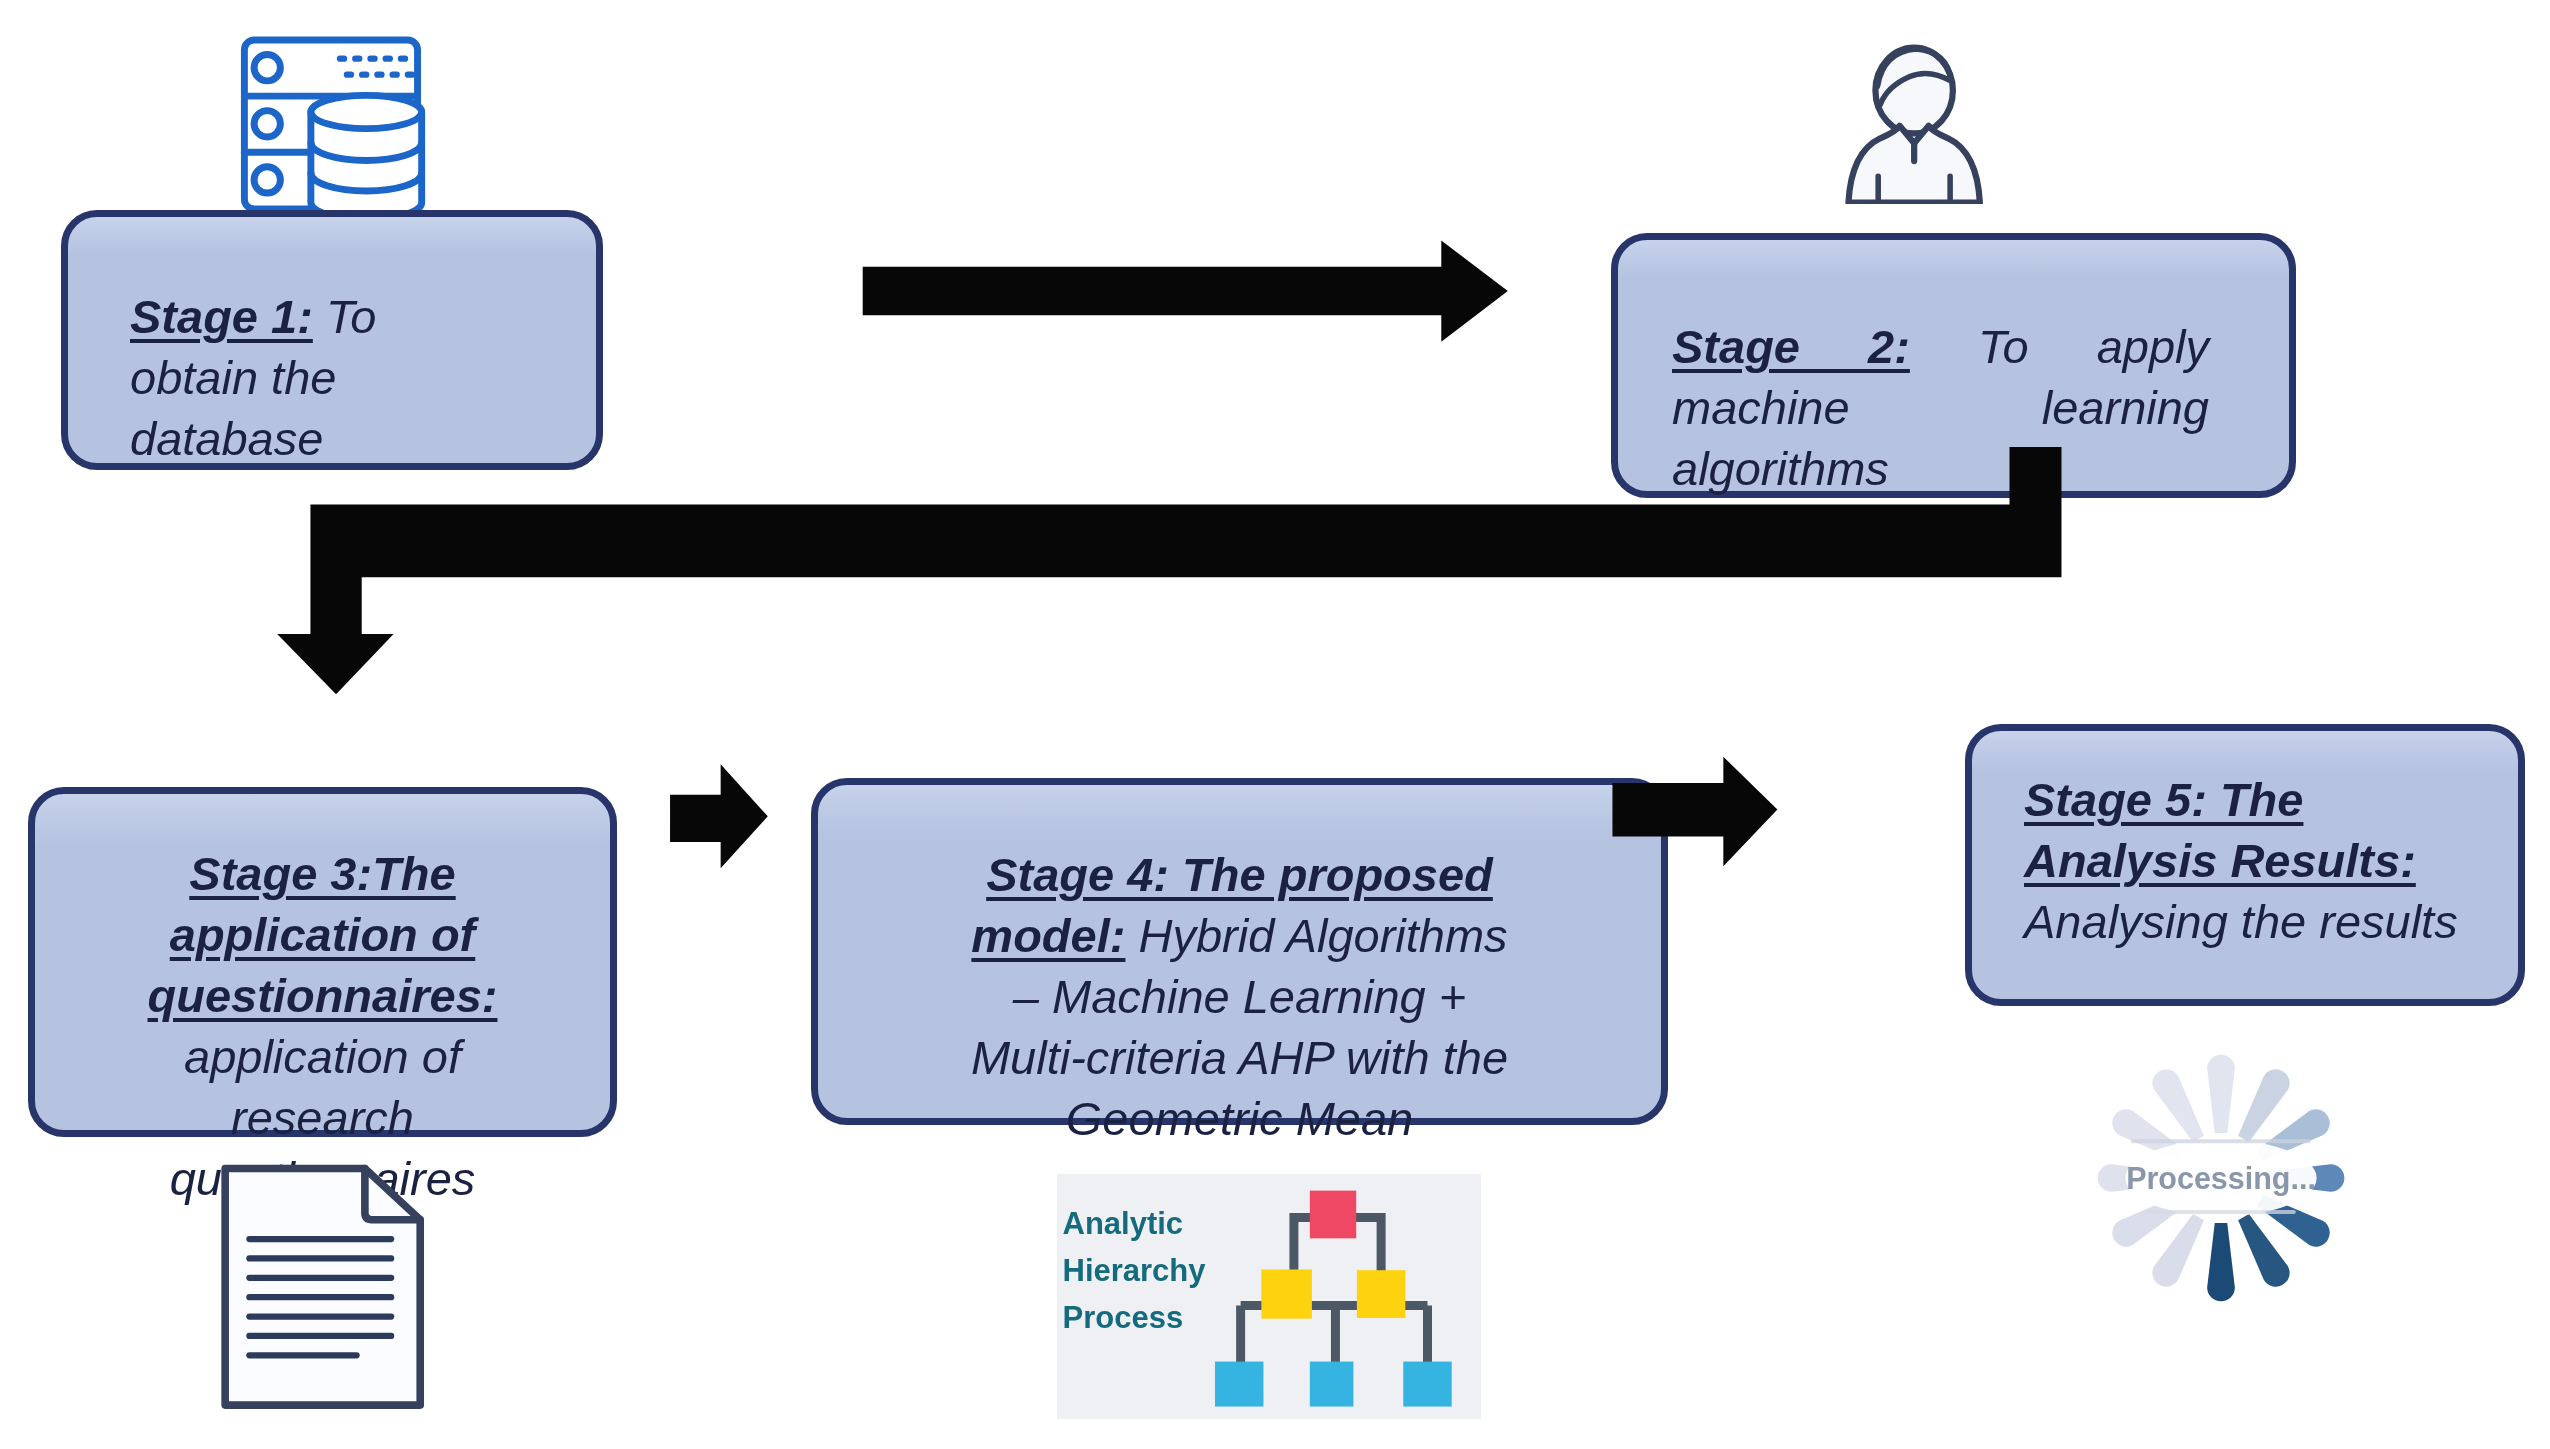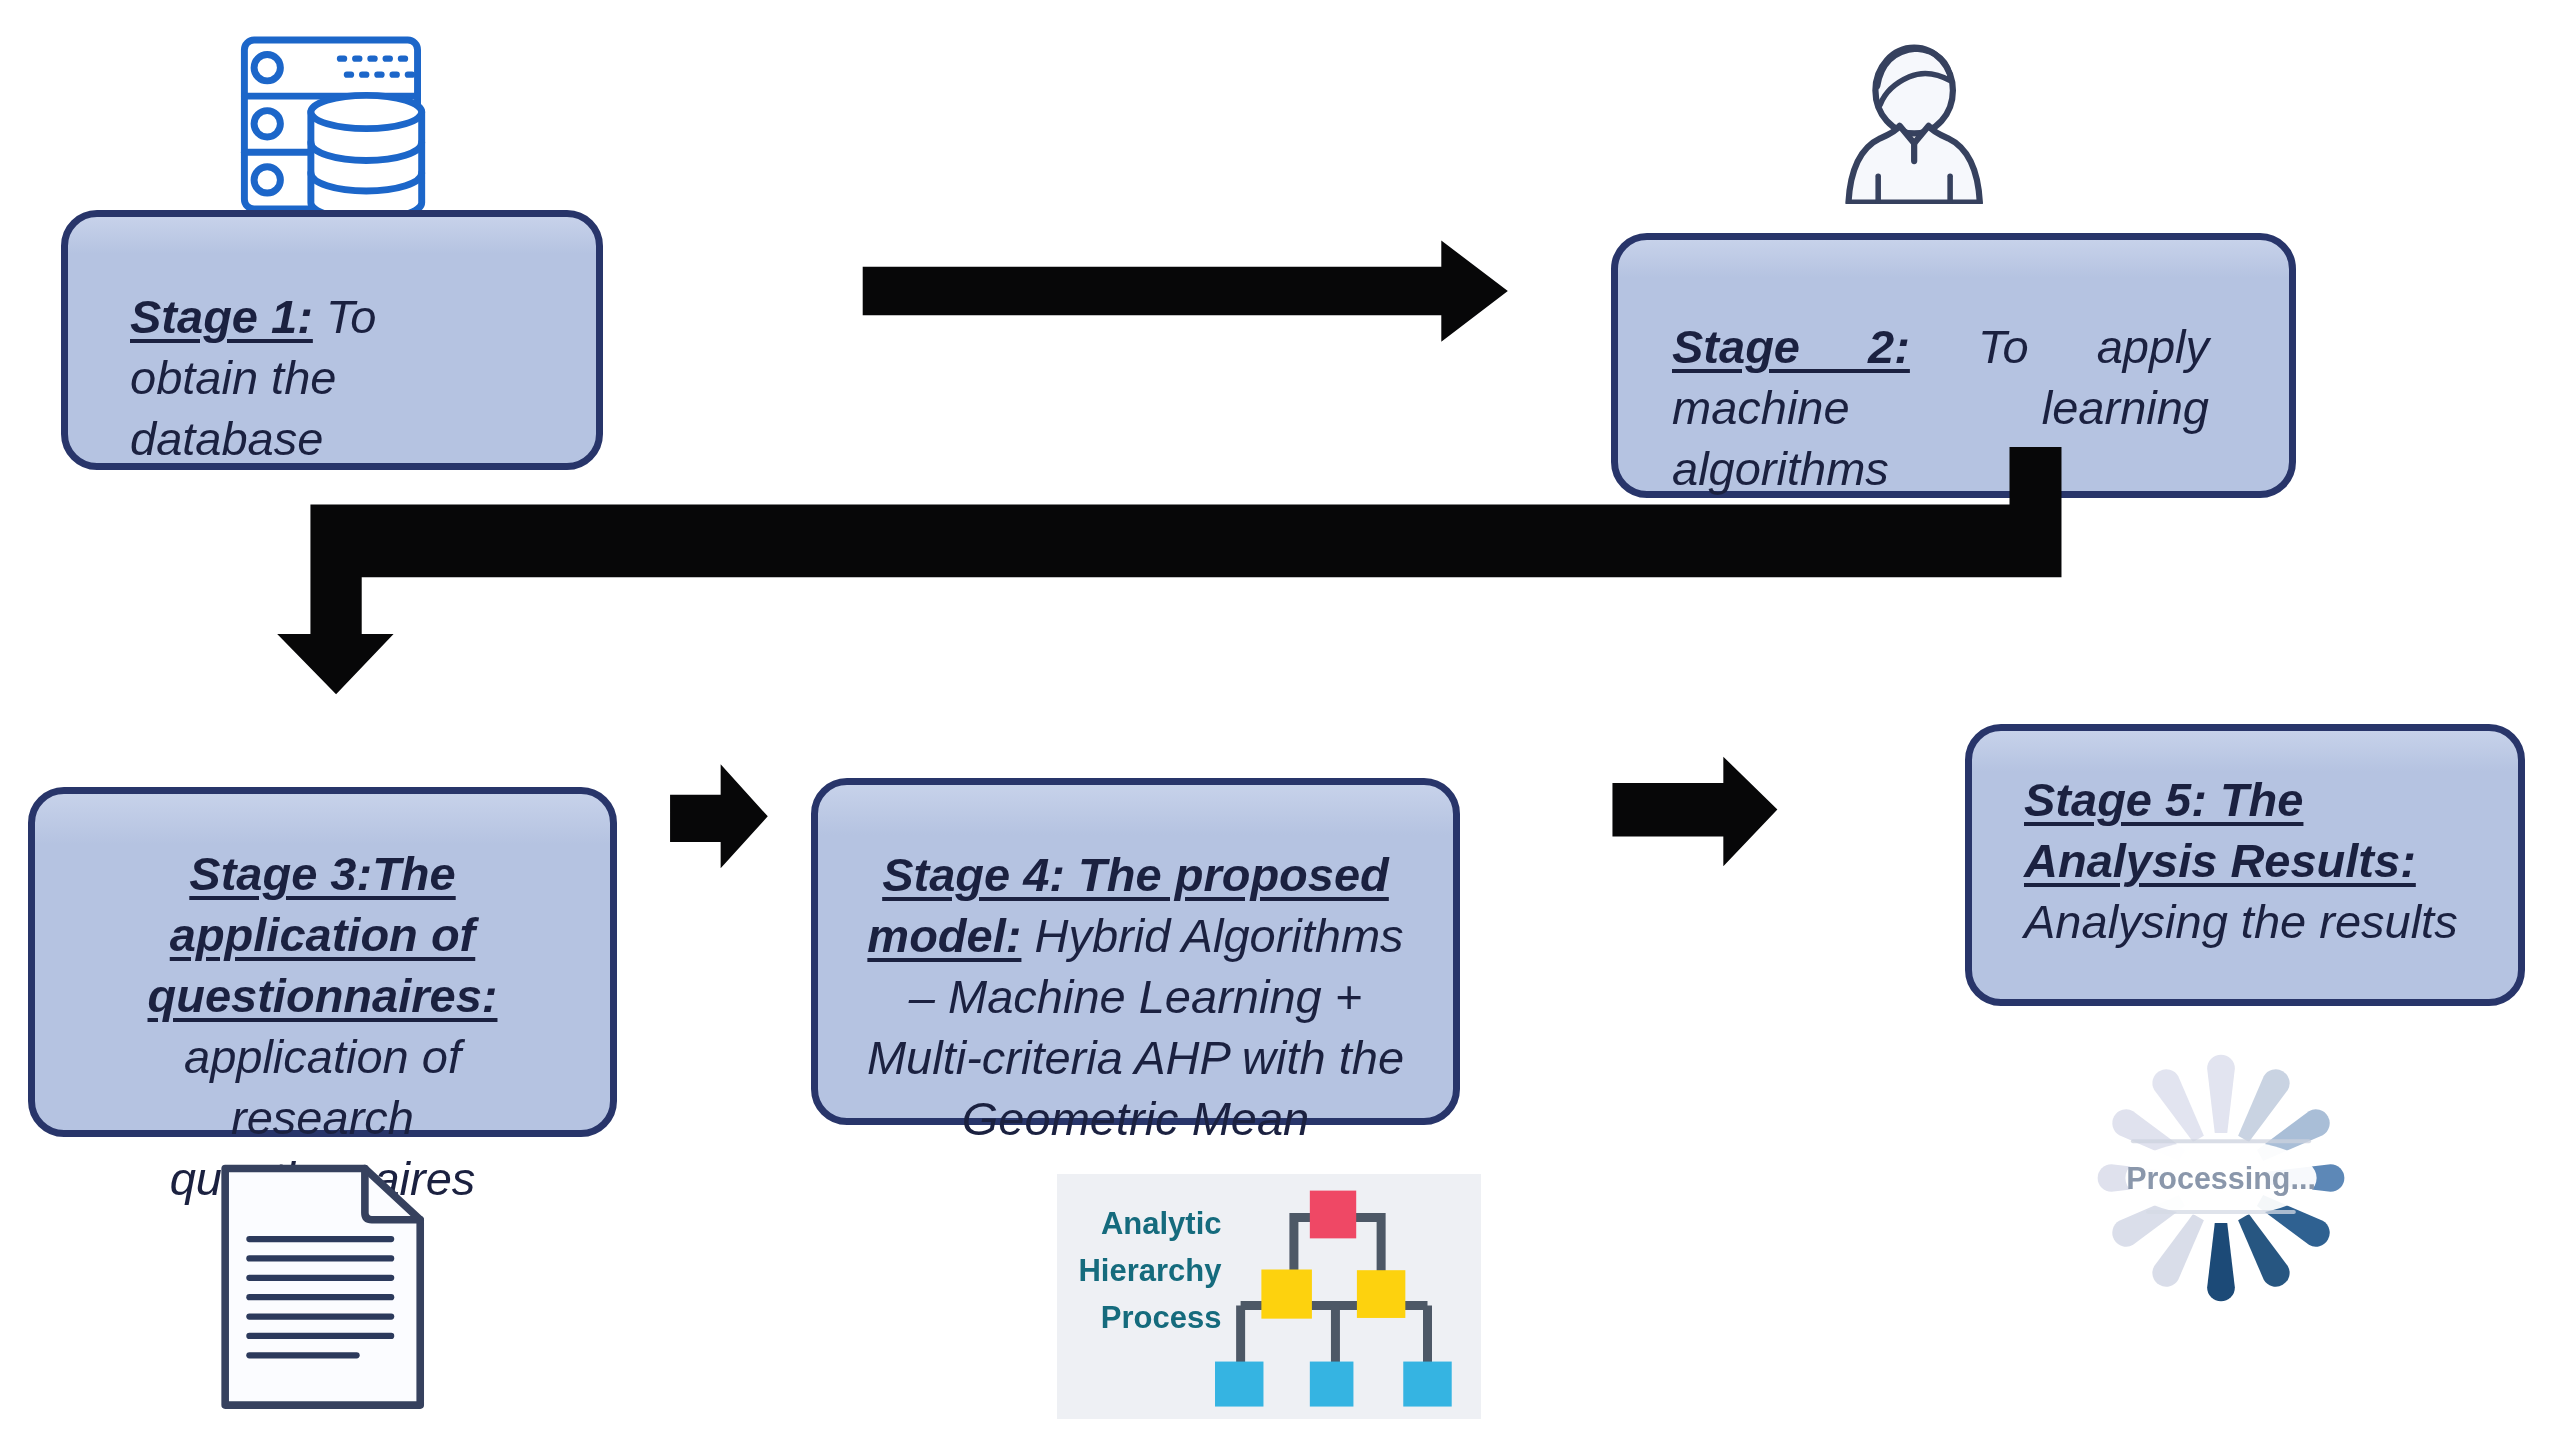--- a/index.html
+++ b/index.html
@@ -15,21 +15,21 @@
     font-style:italic;font-size:47px;line-height:61px;
   }
   .stage-text{position:relative;}
   .stage-header{font-weight:bold;text-decoration:underline;text-decoration-thickness:3.5px;text-underline-offset:6.2px;}
   .centered{text-align:center;margin:0 auto;}
   .justified{text-align:justify;}
   svg{position:absolute;display:block;}
   .overlay{left:0;top:0;pointer-events:none;z-index:5;}
   .ahp-panel{position:absolute;left:1057px;top:1174px;width:424px;height:245px;background:var(--ahp_bg,#eef0f4);}
   .ahp-label{
-    position:absolute;left:5.5px;top:26px;width:159px;text-align:right;
+    position:absolute;left:5.5px;top:26px;width:159px;text-align:left;
     font-weight:bold;font-size:31px;line-height:47px;color:var(--ahp_text,#156b7d);
   }
   .spinner-wrap{position:absolute;left:2072px;top:1029px;width:298px;height:298px;}
 </style>
 </head>
 <body>
 
 <div id="canvas">
 
   <svg style="left:236px;top:31px" width="201" height="187" viewBox="0 0 290 270">
@@ -84,21 +84,21 @@
     </div>
   </div>
 
   <div class="stage-box" style="left:28px;top:787px;width:589px;height:350px;padding-top:49px;">
     <div class="stage-text centered" style="width:444px;">
       <span class="stage-header">Stage 3:The application of questionnaires:</span>
       <span>application of research questionnaires</span>
     </div>
   </div>
 
-  <div class="stage-box" style="left:811px;top:778px;width:649px;height:347px;padding-top:59px;">
+  <div class="stage-box" style="left:811px;top:778px;width:857px;height:347px;padding-top:59px;">
     <div class="stage-text centered" style="width:554px;">
       <span class="stage-header">Stage 4: The proposed model:</span>
       <span>Hybrid Algorithms – Machine Learning + Multi-criteria AHP with the Geometric Mean</span>
     </div>
   </div>
 
   <div class="stage-box" style="left:1965px;top:724px;width:560px;height:282px;padding:38px 0 16px 52px;">
     <div class="stage-text" style="width:444px;">
       <span class="stage-header">Stage 5: The Analysis Results:</span>
       <span>Analysing the results</span>

